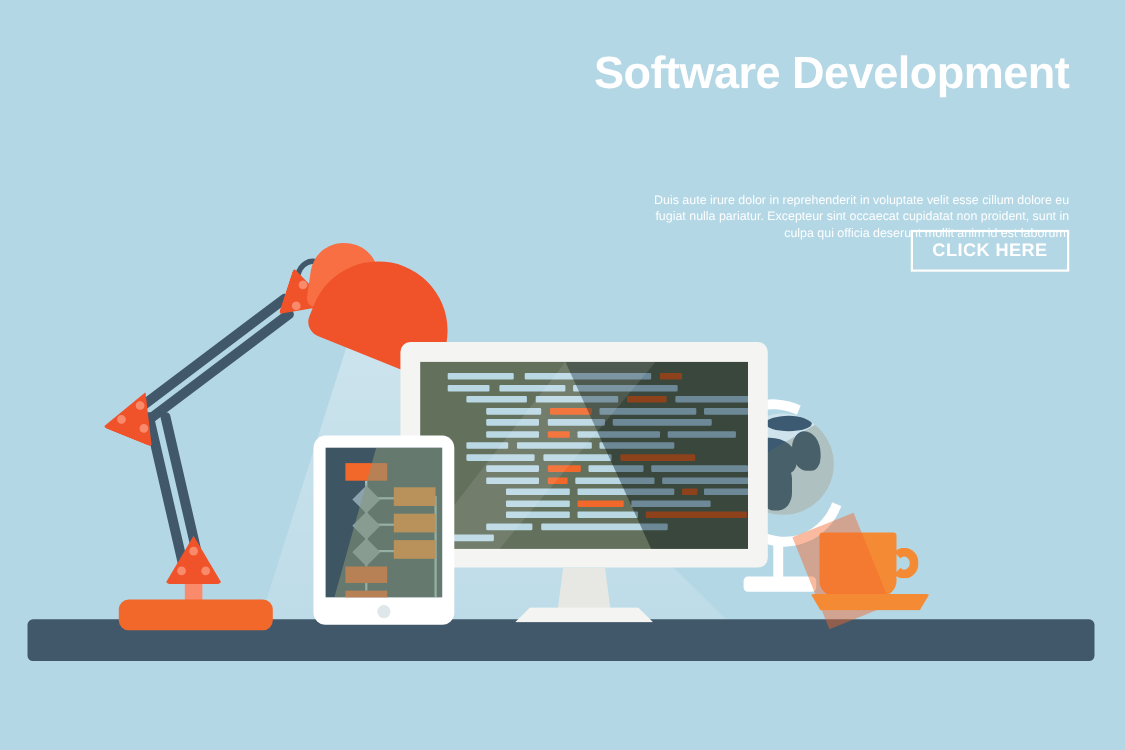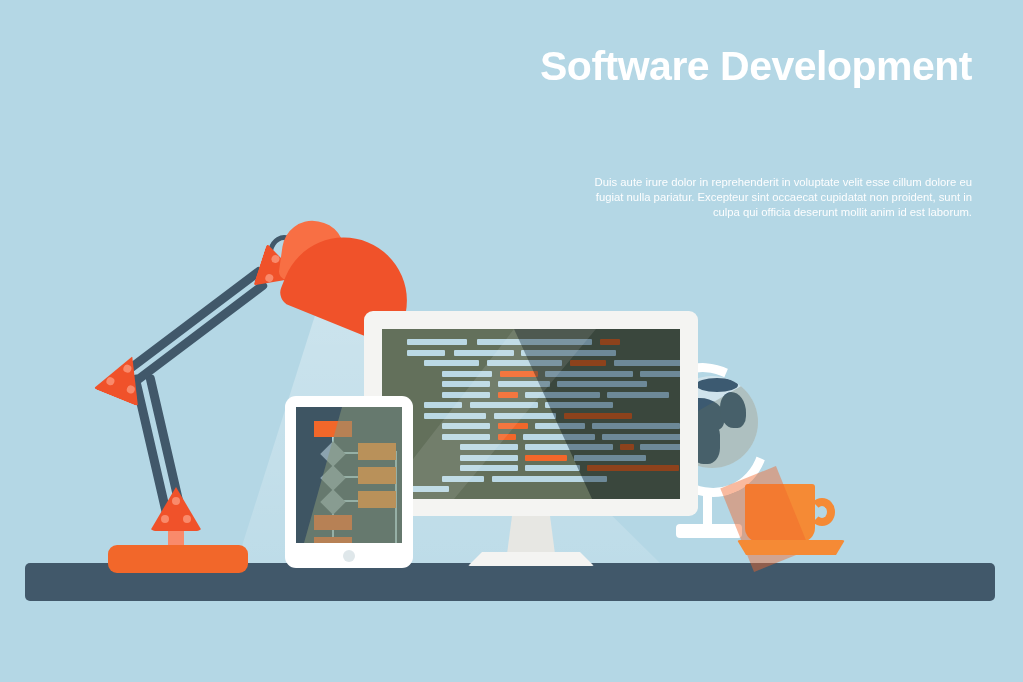--- a/index.html
+++ b/index.html
@@ -130,20 +130,21 @@
 </style>
 </head>
 <body>
 
 <div id="stage">
 
   <div id="beam"></div>
 
   <div id="headline">Software Development</div>
   <div id="para2" class="para">Duis aute irure dolor in reprehenderit in voluptate velit esse cillum dolore eu fugiat nulla pariatur. Excepteur sint occaecat cupidatat non proident, sunt in culpa qui officia deserunt mollit anim id est laborum.</div>
+  <div id="cta">CLICK HERE</div>
 
   <div id="desk"></div>
 
   <div id="lamp">
 
     <svg width="290" height="360" style="position:absolute;left:0;top:0;overflow:visible;">
       <path d="M182 55 C 172 22, 200 14, 206 32 C 212 50, 196 58, 188 62" fill="none" stroke="#41586a" stroke-width="5" stroke-linecap="round"></path>
     </svg>
 
     <div class="arm" style="left:40px;top:160px;width:9px;height:150px;transform-origin:4px 0;transform:rotate(-13deg);"></div>

